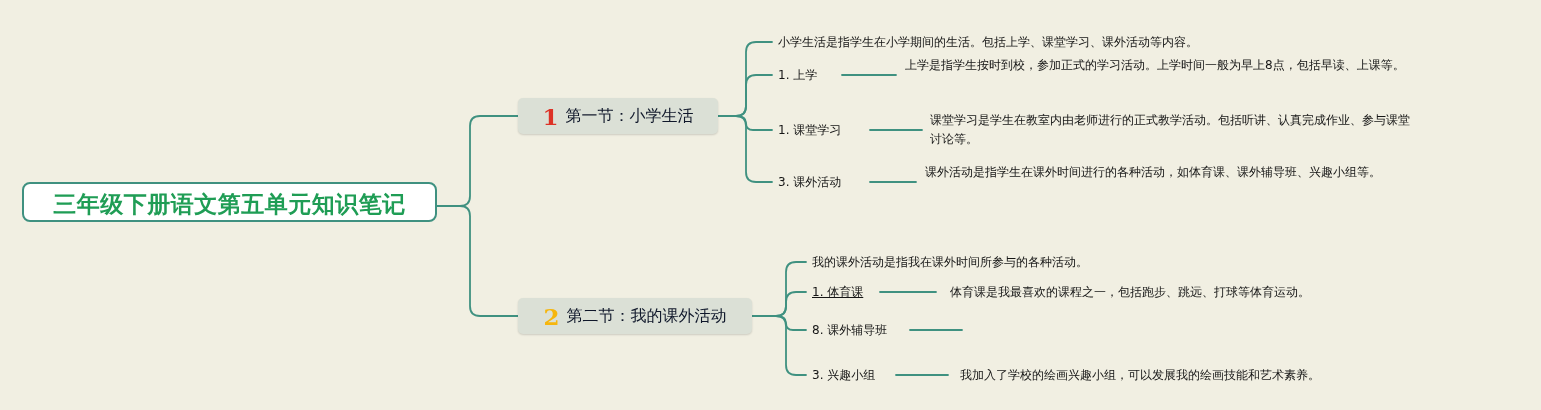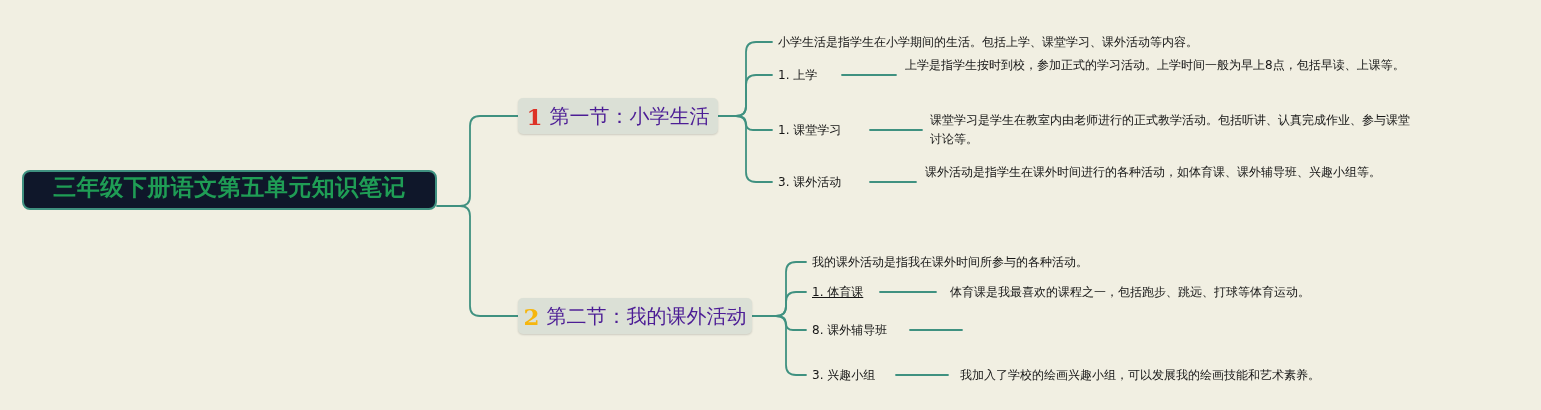--- a/index.html
+++ b/index.html
@@ -8,25 +8,25 @@
     background: #f1efe2;
     font-family: "DejaVu Sans", "Liberation Sans", sans-serif;
     position: relative;
     overflow: hidden;
   }
   .canvas { position: absolute; inset: 0; }
   svg.links { position: absolute; left: 0; top: 0; }
   svg.links path { stroke: #3f9180; stroke-width: 1.8; fill: none; stroke-linecap: round; stroke-linejoin: round; }
 
   .root-node {
-    position: absolute; left: 22px; top: 170px; width: 415px; height: 40px;
+    position: absolute; left: 22px; top: 182px; width: 415px; height: 40px;
     box-sizing: border-box;
     border: 2px solid #3f9180; border-radius: 8px;
-    display: flex; align-items: flex-start; justify-content: center;
-    background: #0f172a;
+    display: flex; align-items: flex-end; justify-content: center;
+    background: #ffffff;
   }
   .root-node .root-title {
     font-size: 23px; font-weight: 700; color: #1f9d55;
     letter-spacing: 0.5px; white-space: nowrap;
   }
 
   .section-node {
     position: absolute; height: 36px; box-sizing: border-box;
     background: #dbe0d6; border-radius: 5px;
     box-shadow: 0 1px 2px rgba(0,0,0,0.15);
@@ -34,21 +34,21 @@
     padding: 0 10px;
   }
   .section-node.s1 { left: 518px; top: 98px;  width: 200px; }
   .section-node.s2 { left: 518px; top: 298px; width: 234px; }
   .section-num {
     font-family: "DejaVu Serif", serif;
     font-size: 23px; font-weight: 700; line-height: 1;
   }
   .section-num.n1 { color: #dd3226; }
   .section-num.n2 { color: #f6b60d; }
-  .section-title { font-size: 20px; color: #4c1d95; white-space: nowrap; }
+  .section-title { font-size: 16px; color: #0f172a; white-space: nowrap; }
 
   .leaf { position: absolute; font-size: 12px; color: #151515; }
   .leaf.single { line-height: 16px; white-space: nowrap; }
   .leaf.multi  { line-height: 19px; }
   .leaf.label  { line-height: 16px; white-space: nowrap; }
 </style>
 </head>
 <body>
 
 <div class="canvas">

